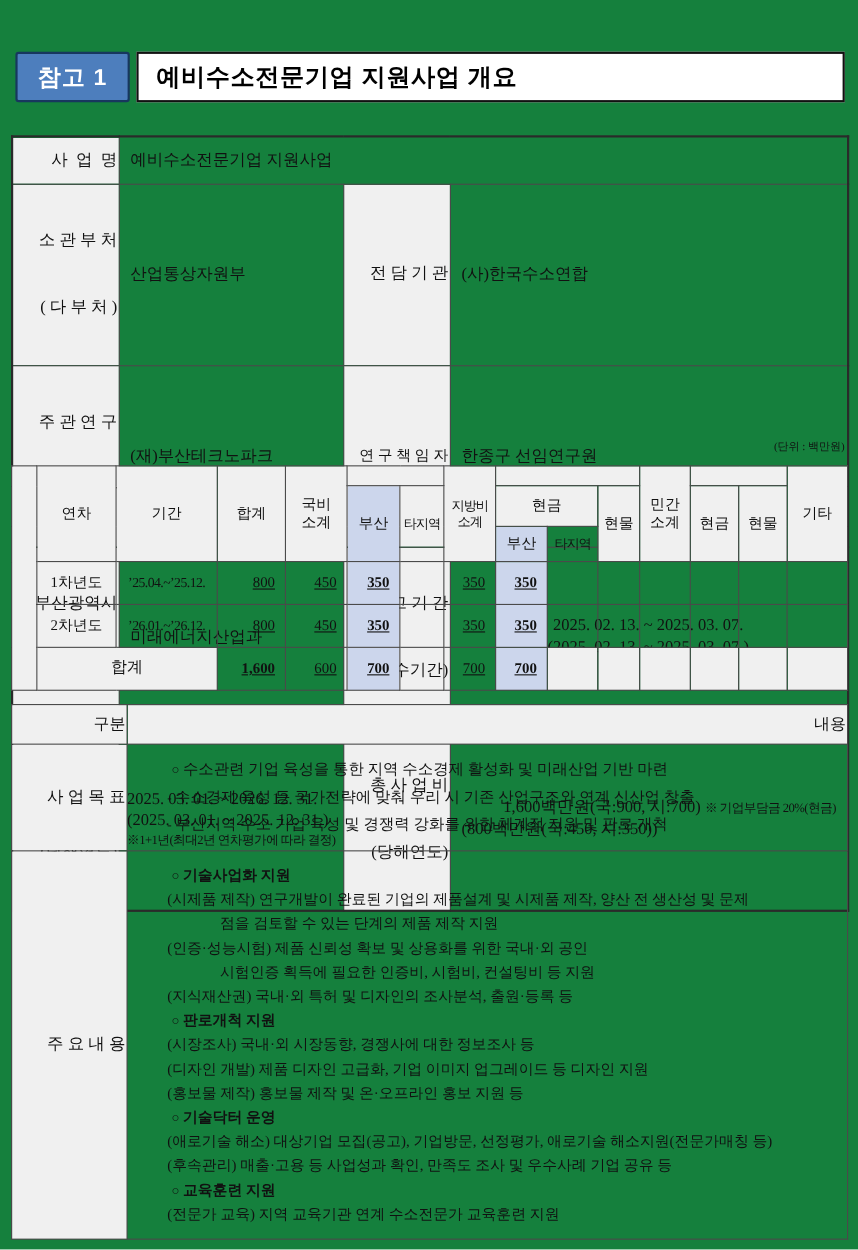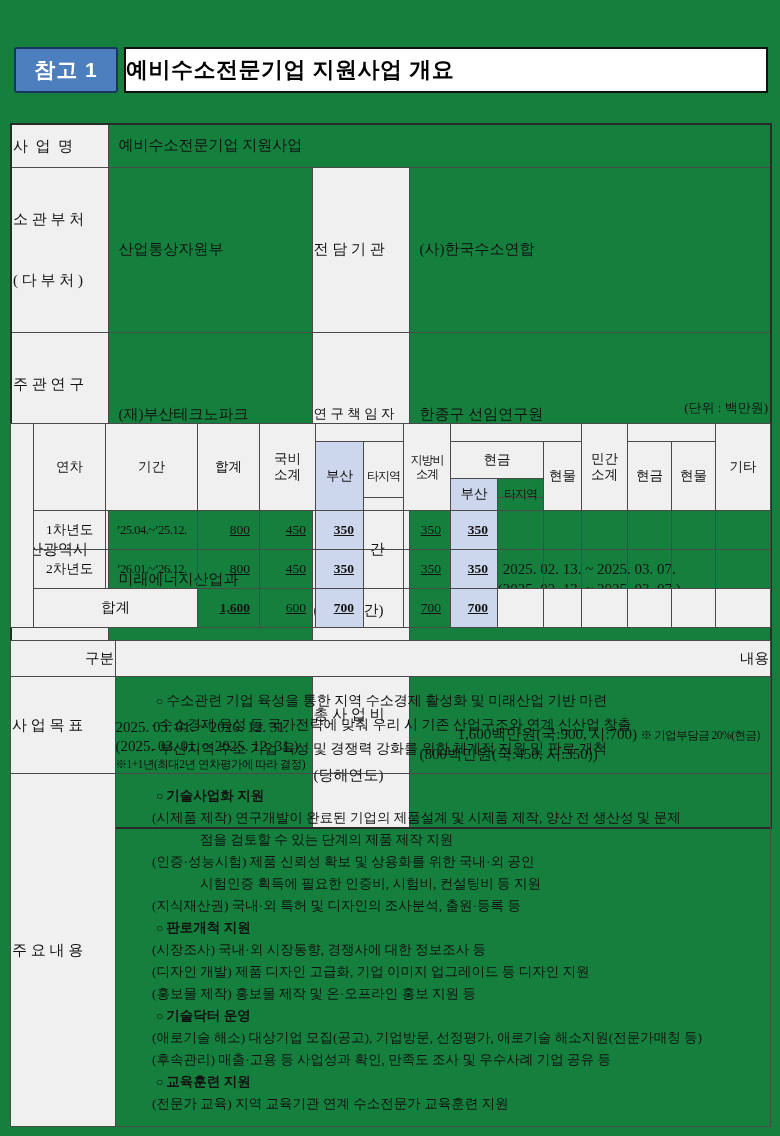--- a/index.html
+++ b/index.html
@@ -12,42 +12,42 @@
   .hdr-badge{
     position:absolute;left:14px;top:47px;width:104px;height:46px;
     background:#4d7ebd;border:2px solid #17375e;border-radius:3px;
     box-sizing:border-box;display:flex;align-items:center;justify-content:center;
     color:#fff;font-family:"Liberation Sans","DejaVu Sans",sans-serif;
     font-weight:bold;font-size:21px;letter-spacing:1px;
   }
   .hdr-titlebox{
     position:absolute;left:124px;top:47px;width:644px;height:46px;
     border:2px solid #111;box-sizing:border-box;background:#fff;
-    display:flex;align-items:center;
+    display:flex;align-items:center;padding-left:16px;
   }
   .hdr-title{
     font-family:"Liberation Sans","DejaVu Sans",sans-serif;
     font-weight:bold;font-size:22px;color:#000;letter-spacing:0.5px;
   }
   
   table{border-collapse:collapse;table-layout:fixed;}
   td{border:1px solid #4a4a4a;box-sizing:border-box;overflow:hidden;}
   .gray{background:#f0f0f0;}
   .blue{background:#ccd6ec;margin-left:31px;}
-  .lbl{text-align:left;font-size:15px;line-height:1.35;white-space:pre-wrap;margin-top:21px;}
+  .lbl{text-align:right;font-size:15px;line-height:1.35;white-space:pre-wrap;margin-top:21px;}
   .lbl span{display:block;}
   
   .t1{position:absolute;left:10px;top:123px;width:760px;border:2px solid #2a2a2a;}
   .t1 td{font-size:15px;}
   .t1 .val{padding-left:10px;}
   .t1 .ctr{text-align:center;padding-left:0;}
   .t1 .small-note{font-size:11.5px;letter-spacing:-0.5px;}
   .t1 .line{display:block;line-height:1.3;}
   
-  .unit-note{position:absolute;right:12px;top:399px;font-size:13px;}
+  .unit-note{position:absolute;right:12px;top:399px;font-size:10px;}
   .t2{position:absolute;left:10px;top:423px;width:760px;border:1.5px solid #2a2a2a;}
   .t2 td{font-size:13.5px;text-align:center;line-height:1.2;}
   .t2 .h2l span{display:block;}
   .t2 .cond{font-size:12px;letter-spacing:-1px;}
   .t2 .num{text-align:right;padding-right:9px;text-decoration:underline;}
   .t2 .bold,.t2 .blue.num{font-weight:bold;}
   .t2 .period{font-size:12.5px;letter-spacing:-0.5px;}
   
   .t3{position:absolute;left:10px;top:640px;width:760px;border:1.5px solid #2a2a2a;}
   .t3 .hcell{text-align:right;font-size:14.5px;}

